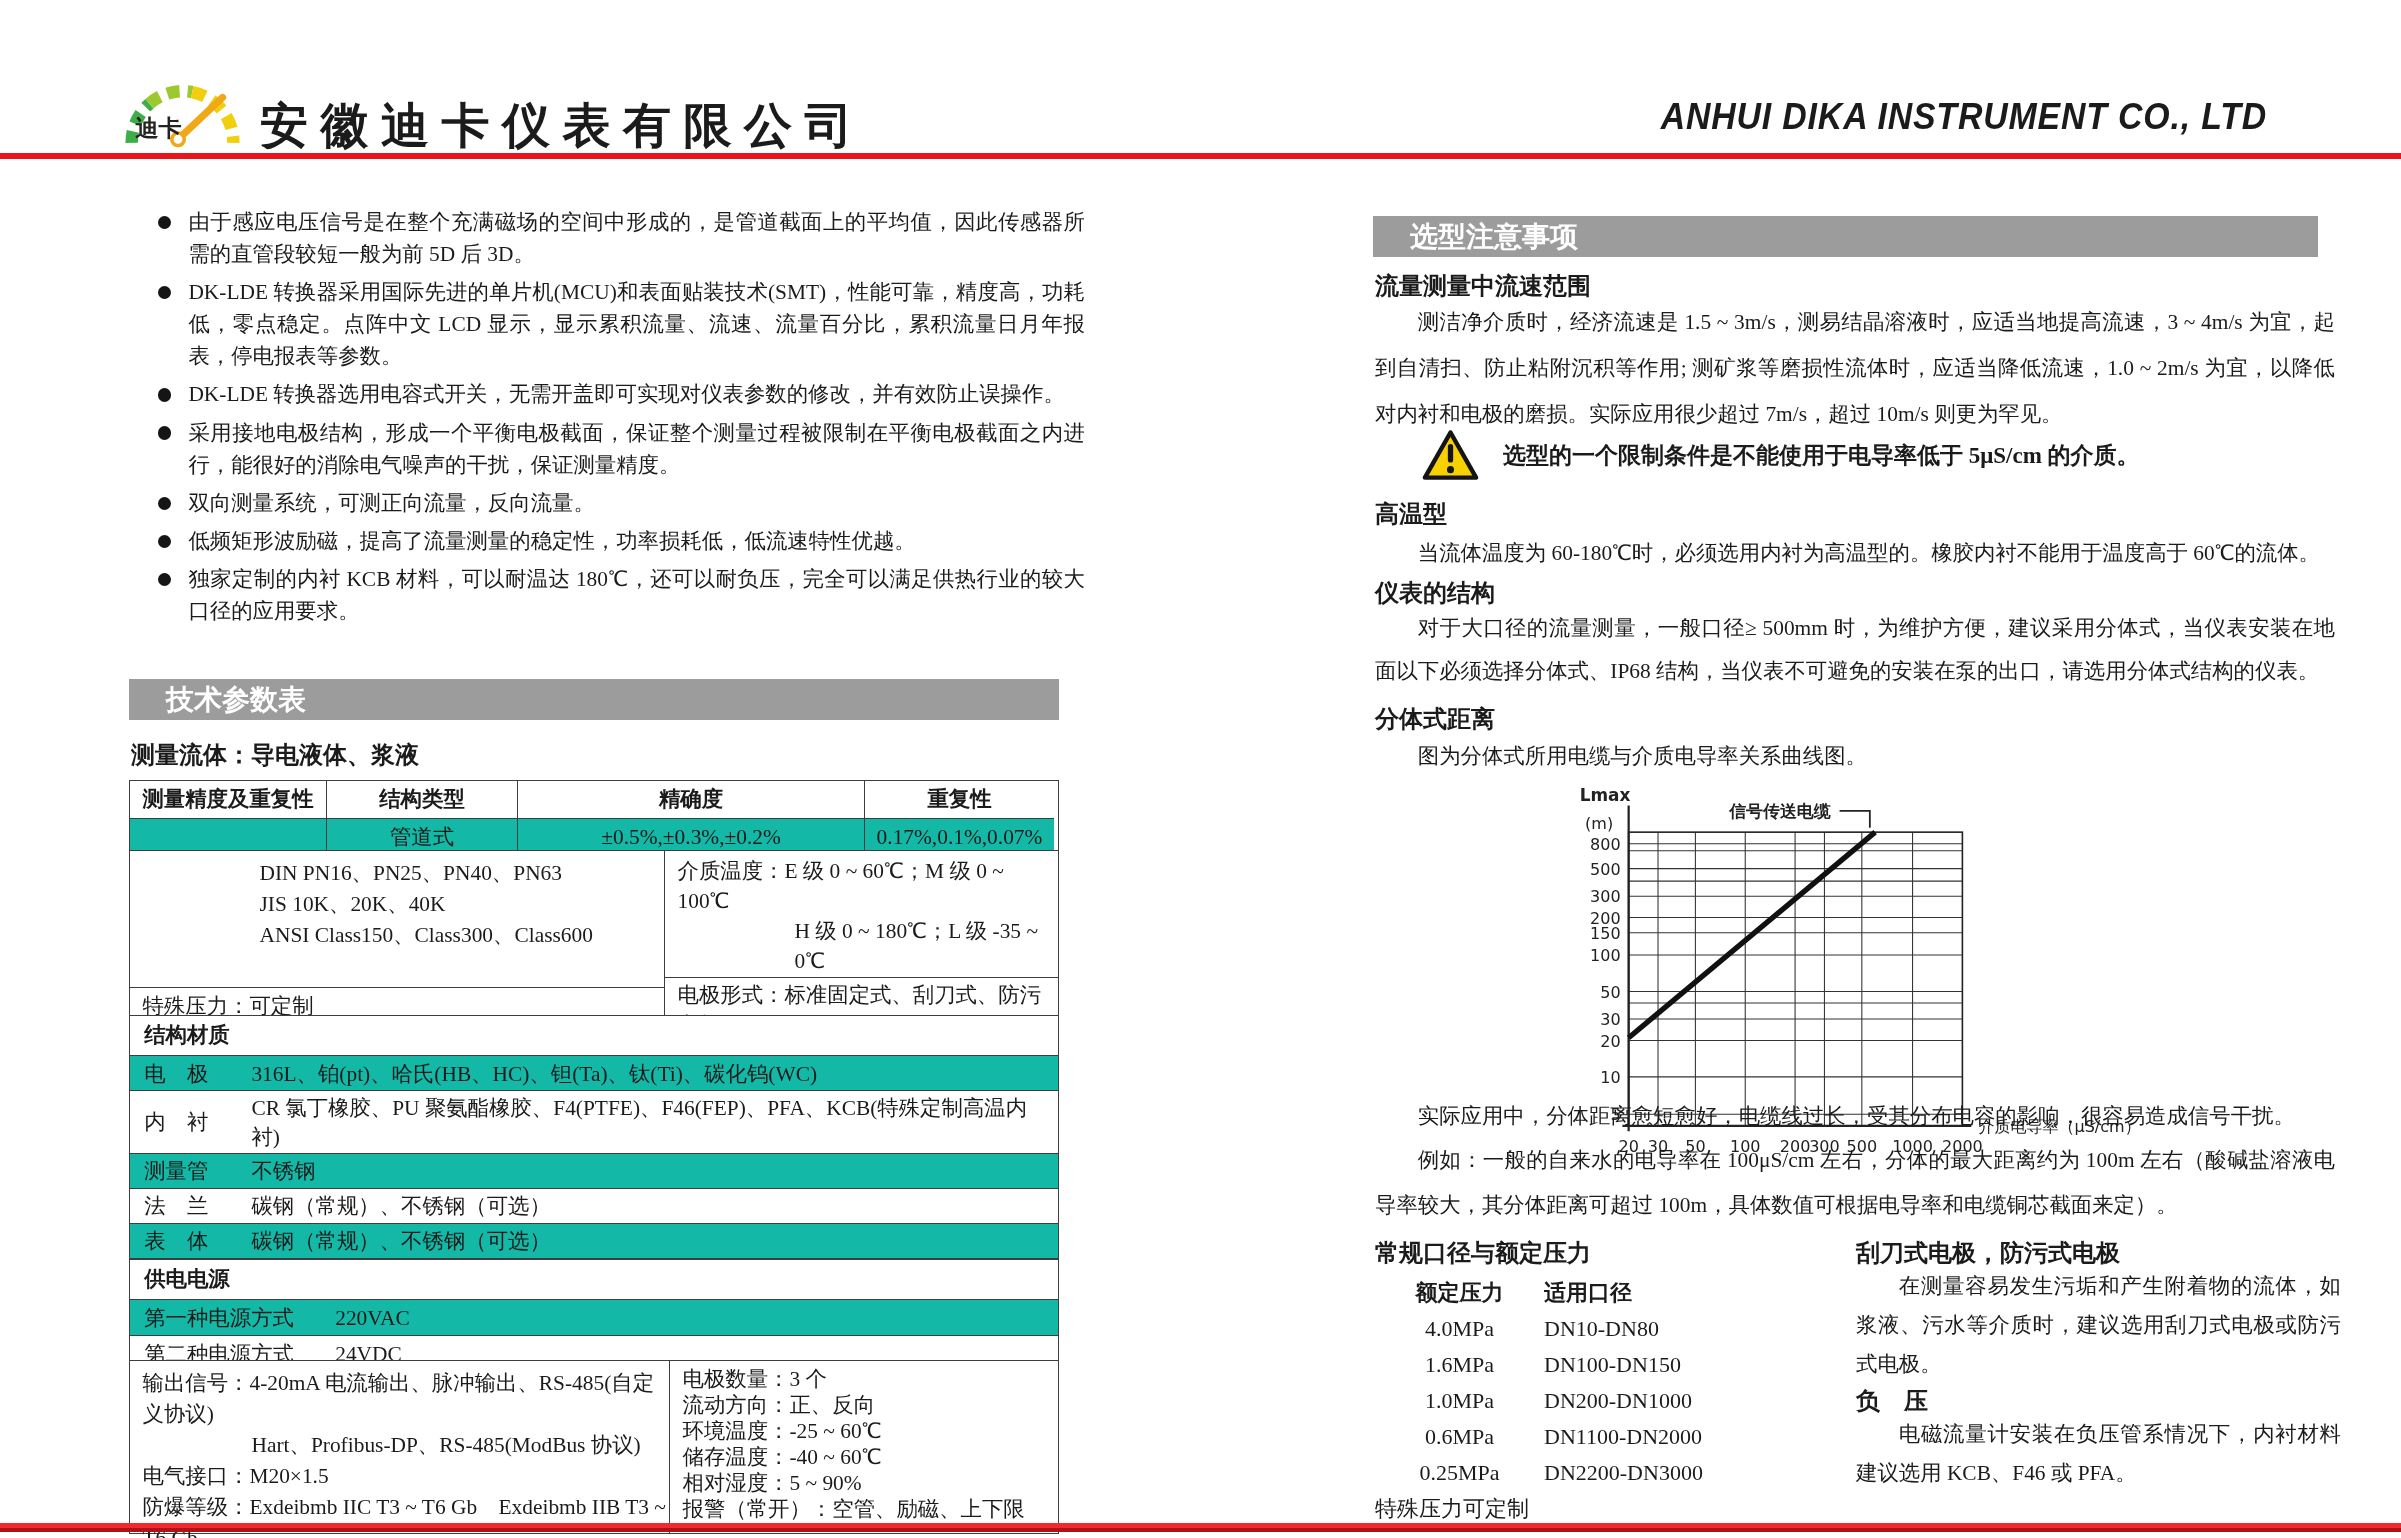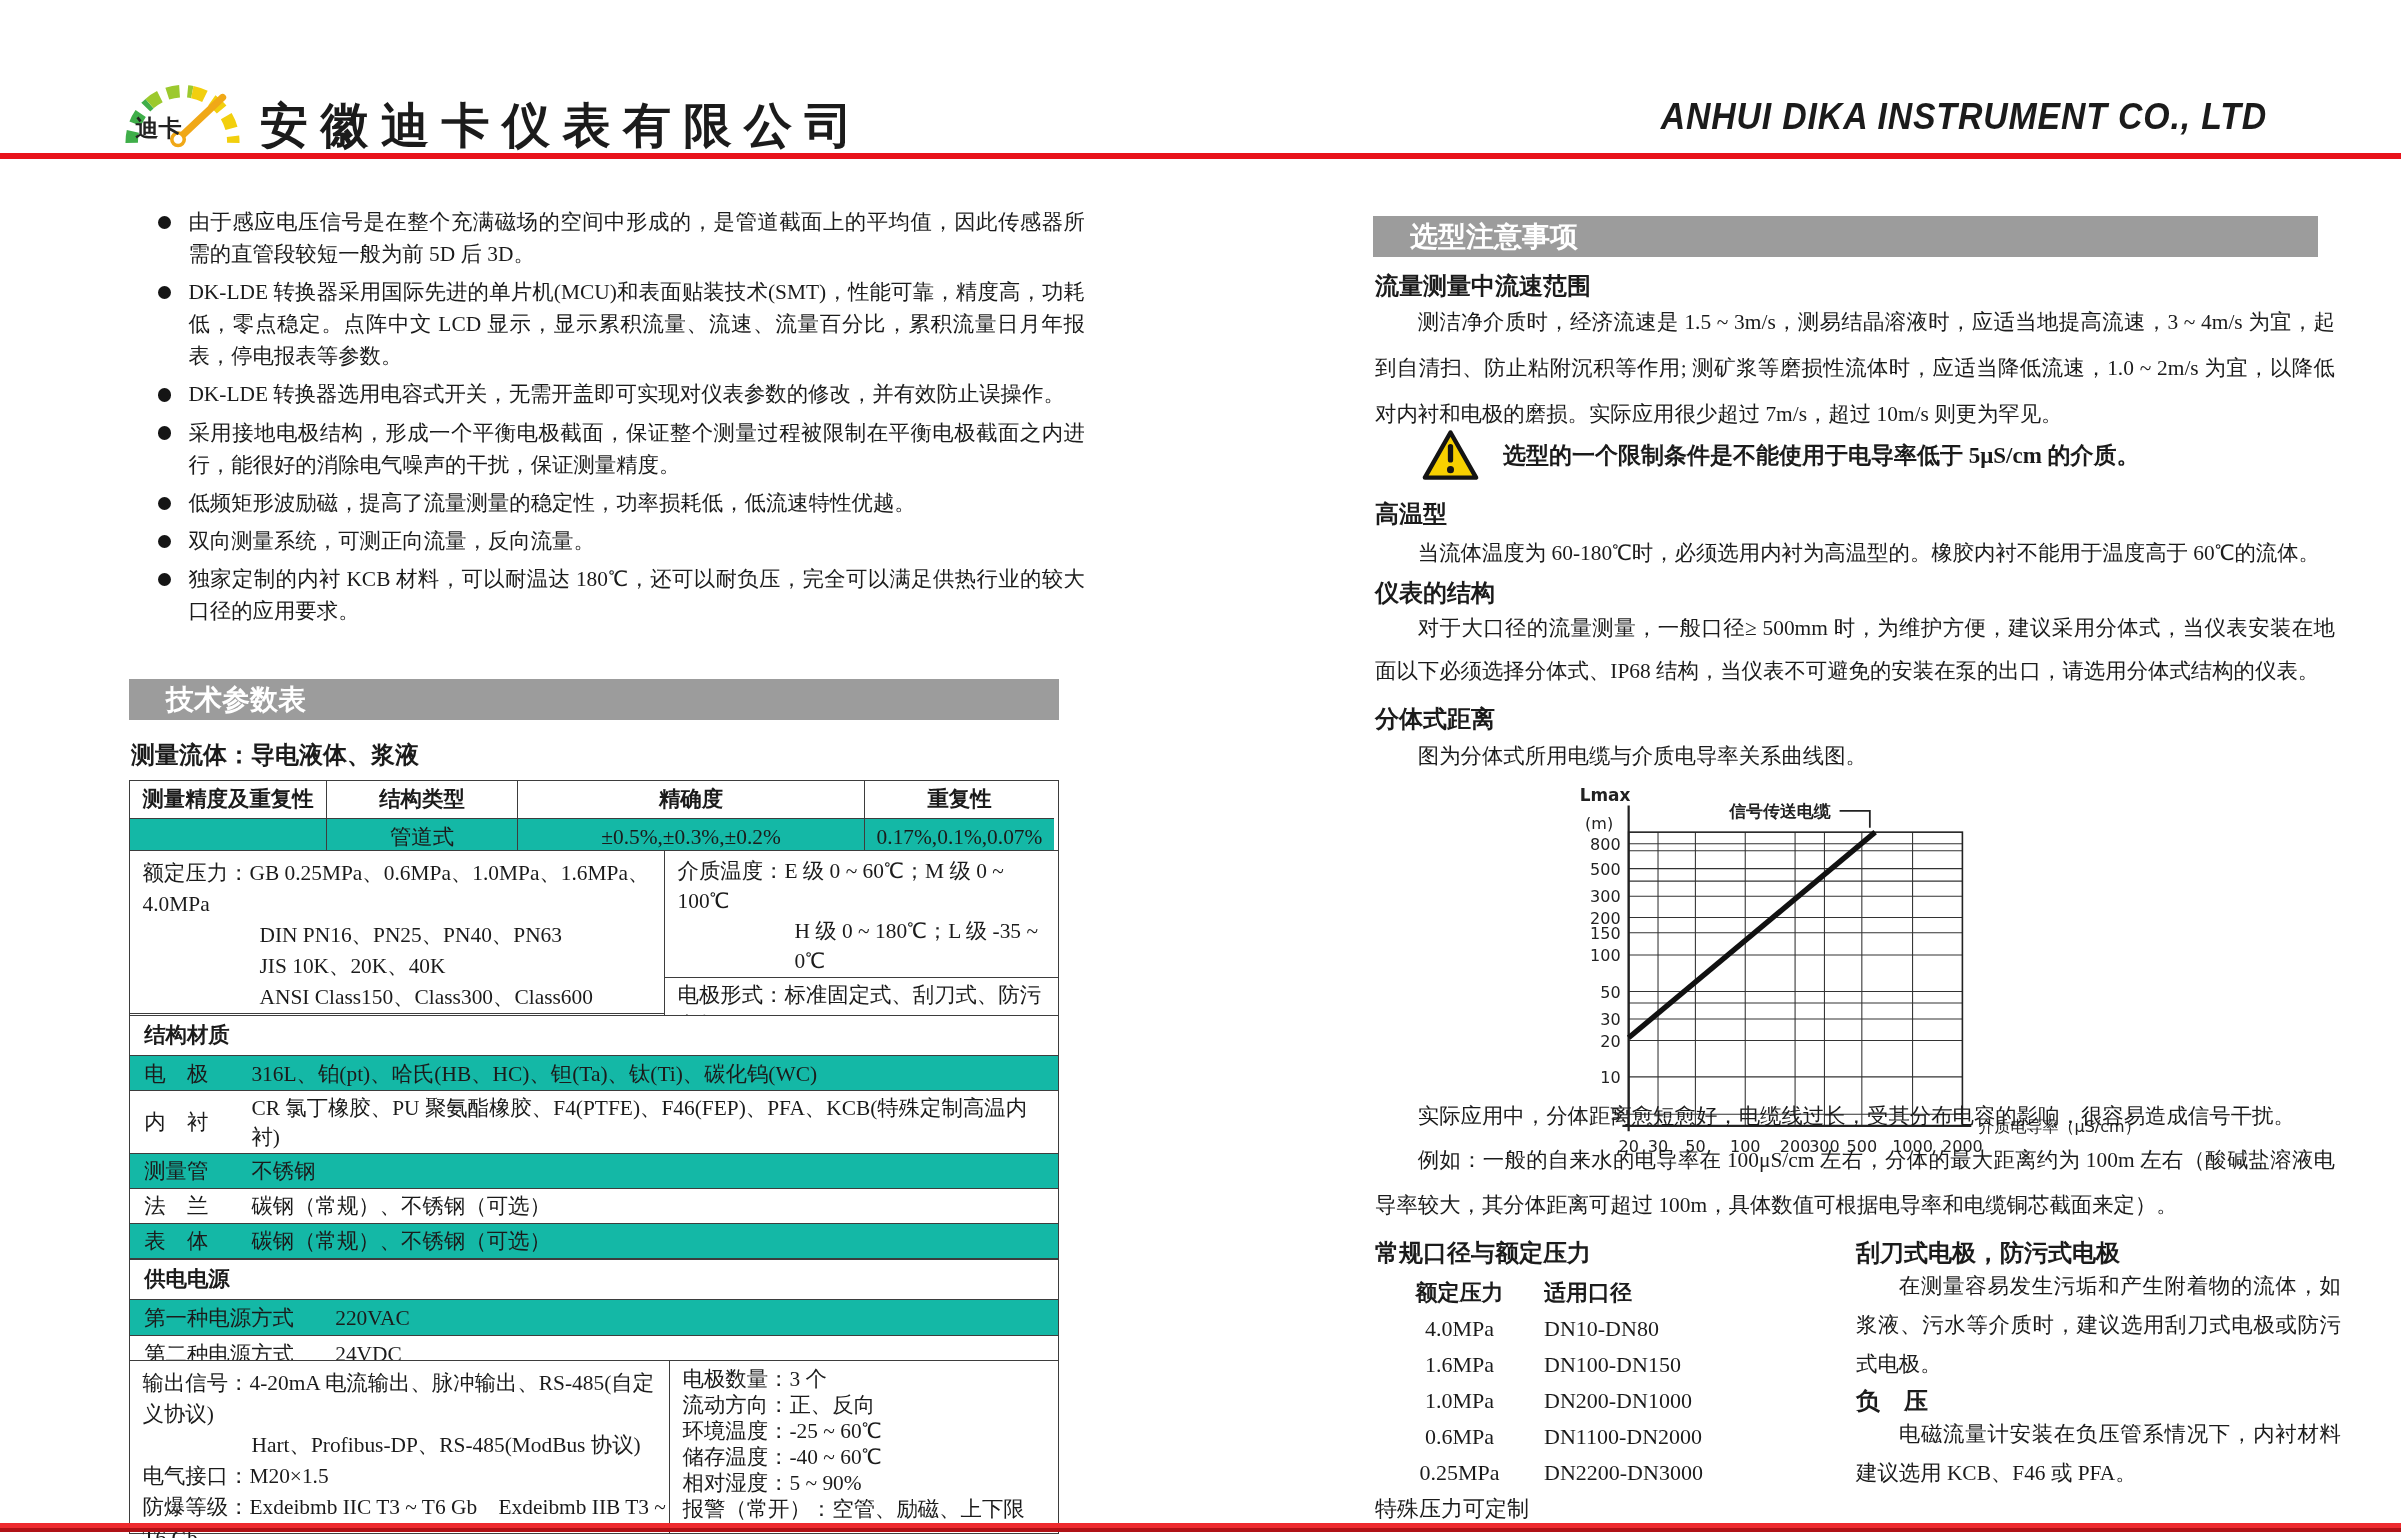--- a/index.html
+++ b/index.html
@@ -91,25 +91,25 @@
   <div class="bullet">
       <span class="dot"></span>
       <span class="btxt">DK-LDE 转换器选用电容式开关，无需开盖即可实现对仪表参数的修改，并有效防止误操作。</span>
     </div>
   <div class="bullet">
       <span class="dot"></span>
       <span class="btxt">采用接地电极结构，形成一个平衡电极截面，保证整个测量过程被限制在平衡电极截面之内进行，能很好的消除电气噪声的干扰，保证测量精度。</span>
     </div>
   <div class="bullet">
       <span class="dot"></span>
+      <span class="btxt">双向测量系统，可测正向流量，反向流量。</span>
+    </div>
+  <div class="bullet">
+      <span class="dot"></span>
       <span class="btxt">低频矩形波励磁，提高了流量测量的稳定性，功率损耗低，低流速特性优越。</span>
-    </div>
-  <div class="bullet">
-      <span class="dot"></span>
-      <span class="btxt">双向测量系统，可测正向流量，反向流量。</span>
     </div>
   <div class="bullet">
       <span class="dot"></span>
       <span class="btxt">独家定制的内衬 KCB 材料，可以耐温达 180℃，还可以耐负压，完全可以满足供热行业的较大口径的应用要求。</span>
     </div>
 </div>
 
 <div class="abs section-bar" style="left:129px;top:679px;width:930px;">技术参数表</div>
 
 <div class="abs" style="left:131px;top:739px;font-size:24px;font-weight:bold;">测量流体：导电液体、浆液</div>
@@ -121,21 +121,20 @@
   <div class="acc-cell hrow">重复性</div>
   <div class="acc-cell first cream"></div>
   <div class="acc-cell cream">管道式</div>
   <div class="acc-cell cream">±0.5%,±0.3%,±0.2%</div>
   <div class="acc-cell cream">0.17%,0.1%,0.07%</div>
 </div>
 
 <div class="abs tbl t2" style="left:129px;top:850px;width:930px;">
   <div class="t2-left">
     <div class="t2-main">
-      <div>额定压力：GB 0.25MPa、0.6MPa、1.0MPa、1.6MPa、4.0MPa</div>
       <div class="t2-ind">DIN PN16、PN25、PN40、PN63</div>
       <div class="t2-ind">JIS 10K、20K、40K</div>
       <div class="t2-ind">ANSI Class150、Class300、Class600</div>
     </div>
     <div class="t2-foot">特殊压力：可定制</div>
   </div>
   <div class="t2-right">
     <div class="t2r-cell first">
       <div>介质温度：E 级 0 ~ 60℃；M 级 0 ~ 100℃</div>
       <div class="t2-ind">H 级 0 ~ 180℃；L 级 -35 ~ 0℃</div>

